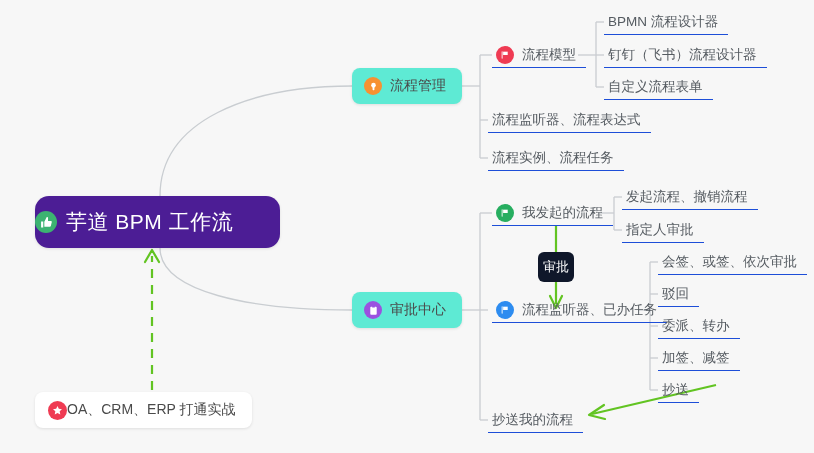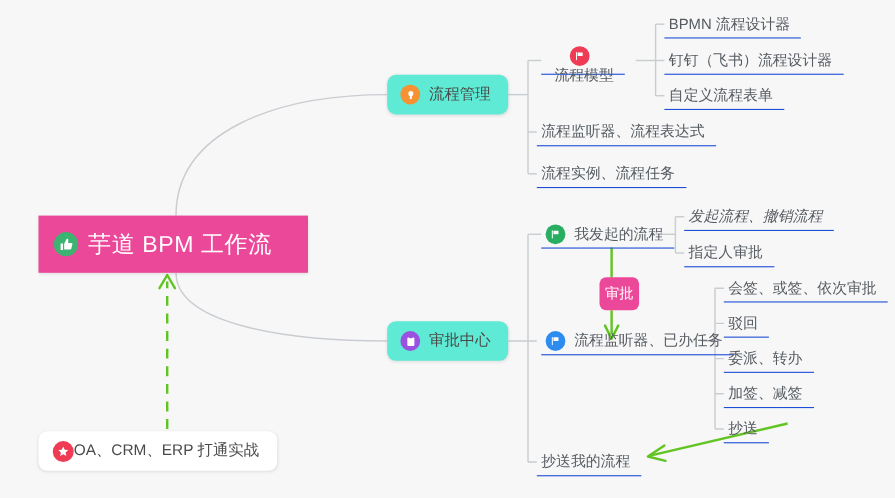--- a/index.html
+++ b/index.html
@@ -11,23 +11,22 @@
   }
   #canvas{position:relative;width:814px;height:453px;}
   svg.links{position:absolute;left:0;top:0;width:814px;height:453px;pointer-events:none;}
 
   
   .node{position:absolute;display:flex;align-items:center;box-sizing:border-box;white-space:nowrap;}
 
   
   .root{
     left:35px;top:196px;width:245px;height:52px;
-    background:#ec4899;border-radius:0;
+    background:#4c1d95;border-radius:14px;
     color:#ffffff;font-size:21px;letter-spacing:.5px;
-    padding-left:14px;
     box-shadow:0 1px 3px rgba(0,0,0,.10);
   }
   .root .lbl{margin-left:9px;}
 
   
   .card{
     background:#5eead4;border-radius:8px;
     box-shadow:0 1px 3px rgba(0,0,0,.10);
     height:36px;padding:0 16px 0 12px;
     color:#4a4a4a;font-size:14px;
@@ -50,24 +49,23 @@
     border-bottom:1px solid #1d4ed8;
     background:transparent;
   }
   .leaf.icon-leaf{padding-left:4px;}
   .leaf .lbl{margin-left:8px;}
   .leaf.noicon .lbl{margin-left:0;}
 
   
   .tag{
     left:538px;top:252px;width:36px;height:30px;
-    background:#ec4899;border-radius:6px;
+    background:#0f172a;border-radius:6px;
     color:#ffffff;font-size:13px;
     justify-content:center;
-    margin-left:7px;
   }
 
   
   .ic{width:18px;height:18px;border-radius:50%;flex:0 0 auto;
       display:flex;align-items:center;justify-content:center;}
   .ic svg{display:block;}
   .ic-root{width:22px;height:22px;background:#3cb371;}
   .ic-orange{background:#f79131;}
   .ic-purple{background:#9b51e0;}
   .ic-red{background:#ef3b53;}
@@ -151,21 +149,21 @@
   <div class="node card" style="left:352px;top:68px;">
     <span class="ic ic-orange">
       <svg width="11" height="11" viewBox="0 0 24 24" fill="#ffffff">
         <circle cx="12" cy="9" r="5"></circle>
           <rect x="10" y="12" width="4" height="8" rx="1.5"></rect>
       </svg>
     </span>
     <span class="lbl">流程管理</span>
   </div>
 
-  <div class="node leaf icon-leaf" style="left:492px;top:42px;flex-direction:column;">
+  <div class="node leaf icon-leaf" style="left:492px;top:42px;">
     <span class="ic ic-red">
       <svg width="10" height="10" viewBox="0 0 24 24" fill="#ffffff">
         <rect x="4" y="3" width="2.2" height="18" rx="1"></rect>
           <path d="M7.5 4h11v8h-11z"></path>
       </svg>
     </span>
     <span class="lbl">流程模型</span>
   </div>
 
   <div class="node leaf noicon" style="left:604px;top:9px;">
@@ -197,21 +195,21 @@
 
   <div class="node leaf icon-leaf" style="left:492px;top:200px;">
     <span class="ic ic-green">
       <svg width="10" height="10" viewBox="0 0 24 24" fill="#ffffff">
         <rect x="4" y="3" width="2.2" height="18" rx="1"></rect>
           <path d="M7.5 4h11v8h-11z"></path>
       </svg>
     </span>
     <span class="lbl">我发起的流程</span>
   </div>
-  <div class="node leaf noicon" style="left:622px;top:184px;font-style:italic;">
+  <div class="node leaf noicon" style="left:622px;top:184px;">
     <span class="lbl">发起流程、撤销流程</span>
   </div>
   <div class="node leaf noicon" style="left:622px;top:217px;">
     <span class="lbl">指定人审批</span>
   </div>
 
   <div class="node tag">
     <span class="lbl">审批</span>
   </div>
 

